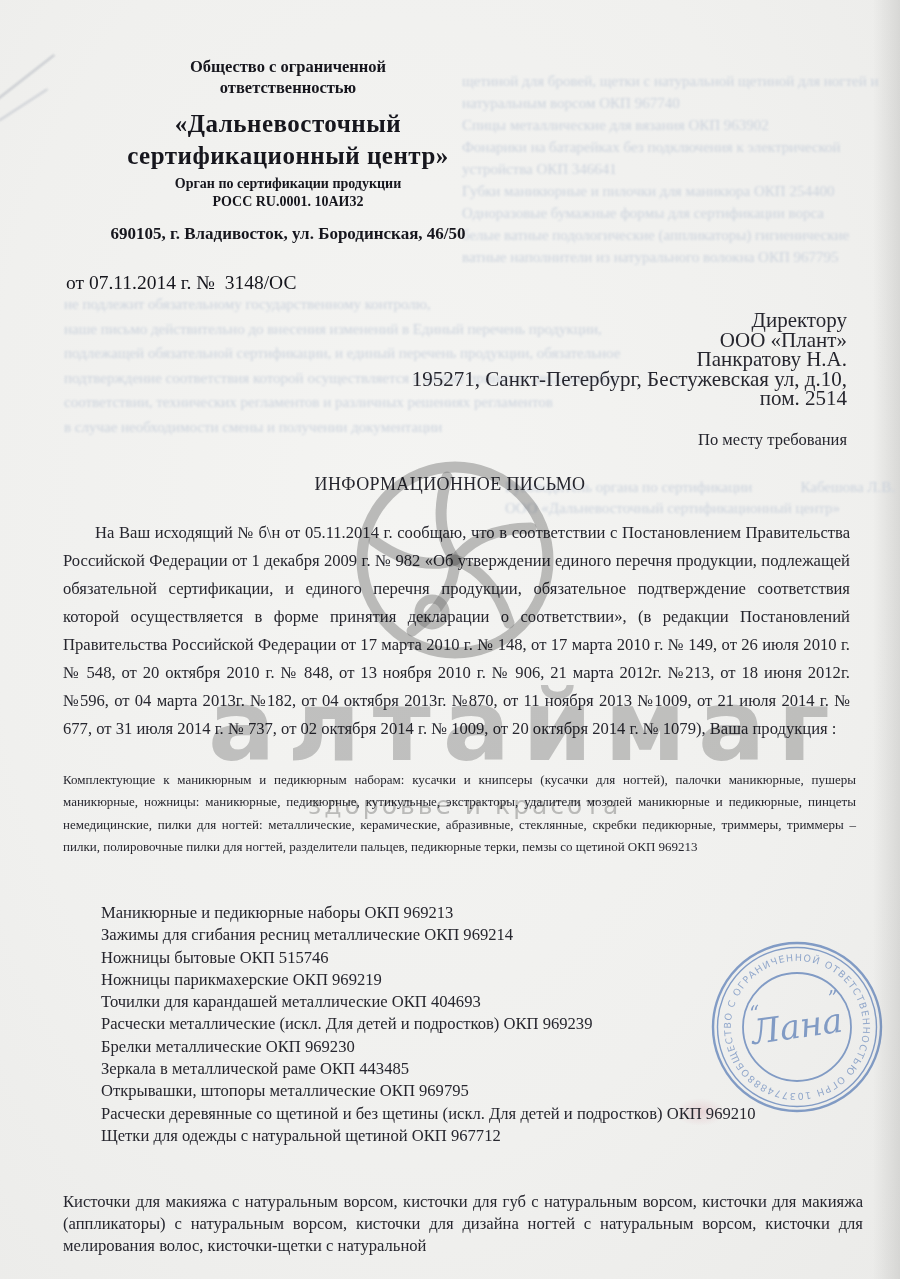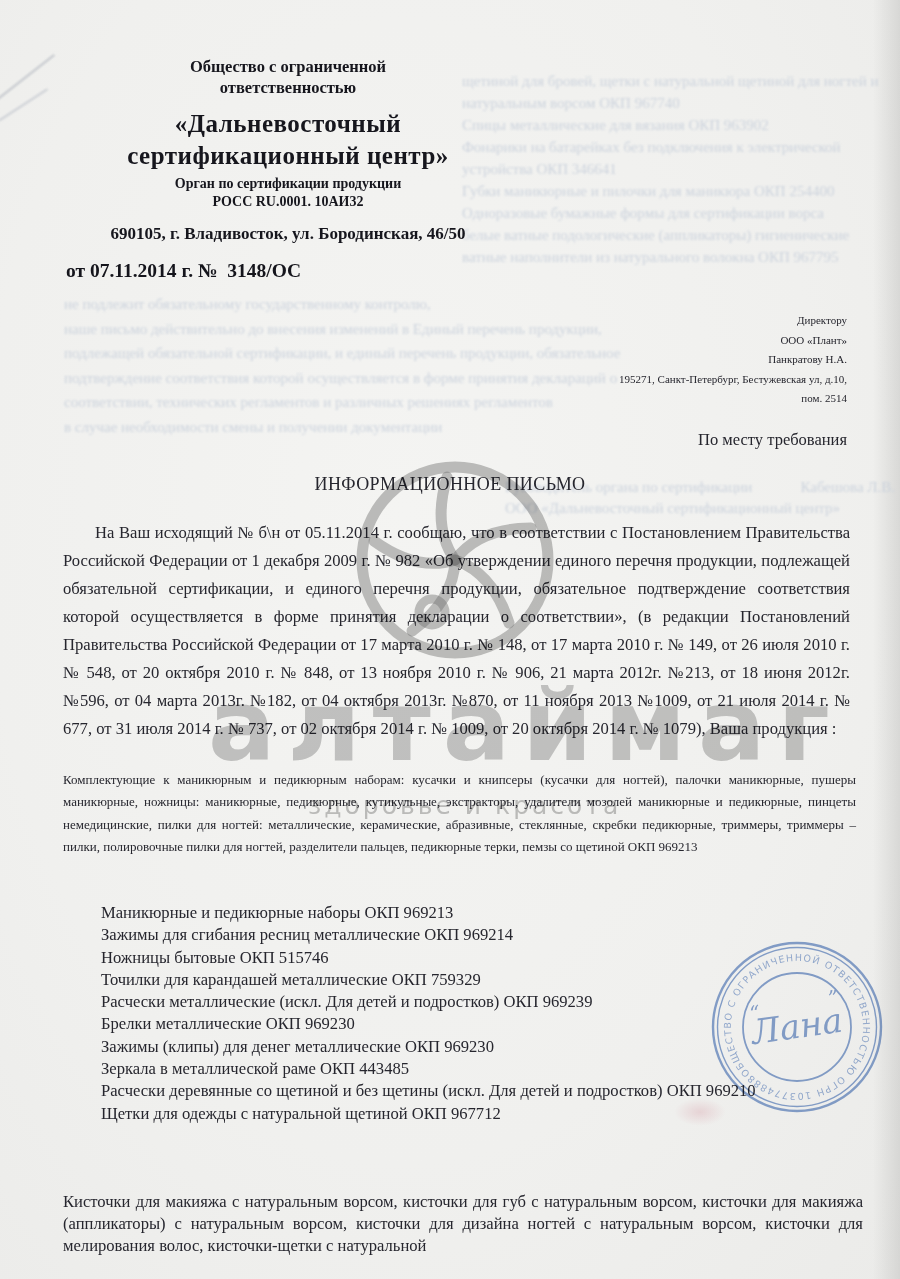--- a/index.html
+++ b/index.html
@@ -16,23 +16,23 @@
   .bleed-top{left:462px;top:70px;width:436px;line-height:22px;}
   .bleed-mid{left:64px;top:292px;width:790px;line-height:24.5px;}
   .bleed-sig{left:505px;top:477px;width:390px;line-height:21px;}
   .bleed-sig .row1{display:flex;justify-content:space-between;}
   
   .letterhead{left:88px;top:56px;width:400px;text-align:center;color:#16161d;}
   .org-type{font-weight:bold;font-size:16.5px;line-height:21px;}
   .org-name{font-weight:bold;font-size:25px;line-height:32px;margin-top:10px;letter-spacing:.5px;}
   .cert-body{font-weight:bold;font-size:14px;line-height:18px;margin-top:3px;}
   .org-address{font-weight:bold;font-size:17px;margin-top:13px;}
-  .ref-line{left:66px;top:260px;font-weight:bold;font-size:19.5px;white-space:pre;color:#15151c;}
+  .ref-line{left:66px;top:272px;font-weight:normal;font-size:19.5px;white-space:pre;color:#15151c;}
   
-  .recipient{right:53px;top:311px;text-align:right;font-size:11px;line-height:19.5px;}
+  .recipient{right:53px;top:311px;text-align:right;font-size:21px;line-height:19.5px;}
   .delivery{right:53px;top:430px;font-size:16.5px;}
   
   .title{left:0;top:474px;width:900px;text-align:center;font-size:18px;letter-spacing:.4px;}
   .body-par{left:63px;top:519px;width:787px;font-size:16.6px;line-height:28px;text-align:justify;text-indent:32px;}
   .products-intro{left:63px;top:769px;width:793px;font-size:13px;line-height:22.4px;text-align:justify;}
   .product-list{left:63px;top:902px;width:800px;font-size:16.6px;line-height:22.3px;margin-left:38px;}
   .closing-par{left:63px;top:1191px;width:800px;font-size:16.6px;line-height:22px;text-align:justify;}
   
   .wm{mix-blend-mode:multiply;pointer-events:none;}
   .wm-logo{left:352px;top:455px;filter:blur(.6px);}
@@ -111,25 +111,26 @@
   <div class="abs delivery">По месту требования</div>
 
   <div class="abs title">ИНФОРМАЦИОННОЕ ПИСЬМО</div>
   <div class="abs body-par">На Ваш исходящий № б\н от 05.11.2014 г. сообщаю, что в соответствии с Постановлением Правительства Российской Федерации от 1 декабря 2009 г. № 982 «Об утверждении единого перечня продукции, подлежащей обязательной сертификации, и единого перечня продукции, обязательное подтверждение соответствия которой осуществляется в форме принятия декларации о соответствии», (в редакции Постановлений Правительства Российской Федерации от 17 марта 2010 г. № 148, от 17 марта 2010 г. № 149, от 26 июля 2010 г. № 548, от 20 октября 2010 г. № 848, от 13 ноября 2010 г. № 906, 21 марта 2012г. №213, от 18 июня 2012г. №596, от 04 марта 2013г. №182, от 04 октября 2013г. №870, от 11 ноября 2013 №1009, от 21 июля 2014 г. № 677, от 31 июля 2014 г. № 737, от 02 октября 2014 г. № 1009, от 20 октября 2014 г. № 1079), Ваша продукция :</div>
   <div class="abs products-intro">Комплектующие к маникюрным и педикюрным наборам: кусачки и книпсеры (кусачки для ногтей), палочки маникюрные, пушеры маникюрные, ножницы: маникюрные, педикюрные, кутикульные, экстракторы, удалители мозолей маникюрные и педикюрные, пинцеты немедицинские, пилки для ногтей: металлические, керамические, абразивные, стеклянные, скребки педикюрные, триммеры, триммеры –пилки, полировочные пилки для ногтей, разделители пальцев, педикюрные терки, пемзы со щетиной ОКП 969213</div>
 
   <div class="abs product-list">
     <div>Маникюрные и педикюрные наборы ОКП 969213</div>
     <div>Зажимы для сгибания ресниц металлические ОКП 969214</div>
     <div>Ножницы бытовые ОКП 515746</div>
-    <div>Точилки для карандашей металлические ОКП 759329</div>
+    <div>Ножницы парикмахерские ОКП 969219</div>
+    <div>Точилки для карандашей металлические ОКП 404693</div>
     <div>Расчески металлические (искл. Для детей и подростков) ОКП 969239</div>
     <div>Брелки металлические ОКП 969230</div>
-    <div>Зажимы (клипы) для денег металлические ОКП 969230</div>
     <div>Зеркала в металлической раме ОКП 443485</div>
+    <div>Открывашки, штопоры металлические ОКП 969795</div>
     <div>Расчески деревянные со щетиной и без щетины (искл. Для детей и подростков) ОКП 969210</div>
     <div>Щетки для одежды с натуральной щетиной ОКП 967712</div>
   </div>
 
   <div class="abs closing-par">Кисточки для макияжа с натуральным ворсом, кисточки для губ с натуральным ворсом, кисточки для макияжа (аппликаторы) с натуральным ворсом, кисточки для дизайна ногтей с натуральным ворсом, кисточки для мелирования волос, кисточки-щетки с натуральной</div>
 
   <svg class="abs wm wm-logo" width="210" height="210" viewBox="352 455 210 210">
     <g fill="none" stroke="rgba(122,122,122,.45)" stroke-width="11" stroke-linecap="round">
       <circle cx="455" cy="560" r="93"></circle>
       <path d="M455,560 Q432,527 447,477"></path>

